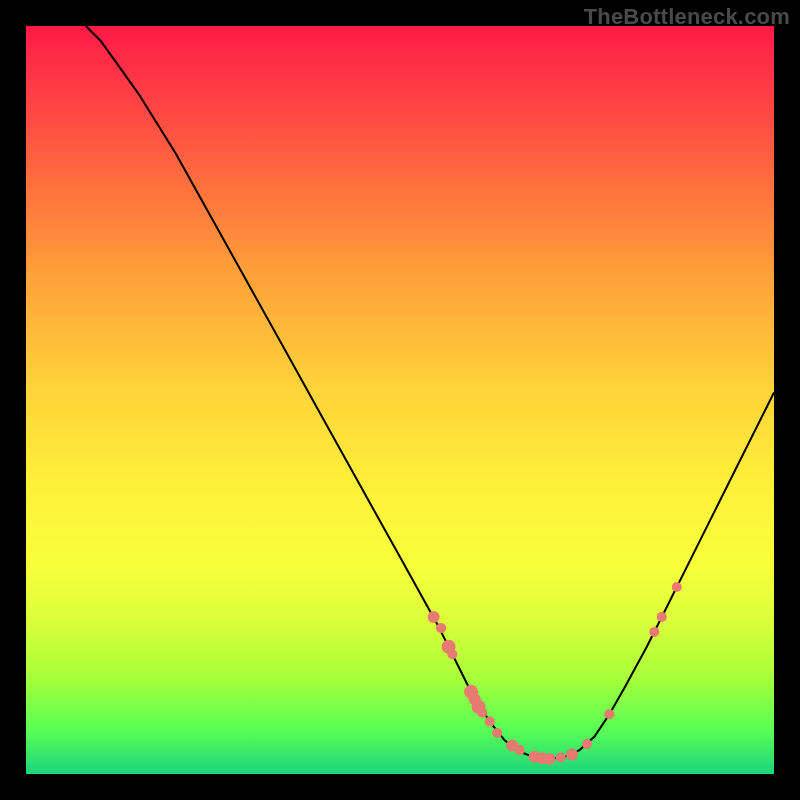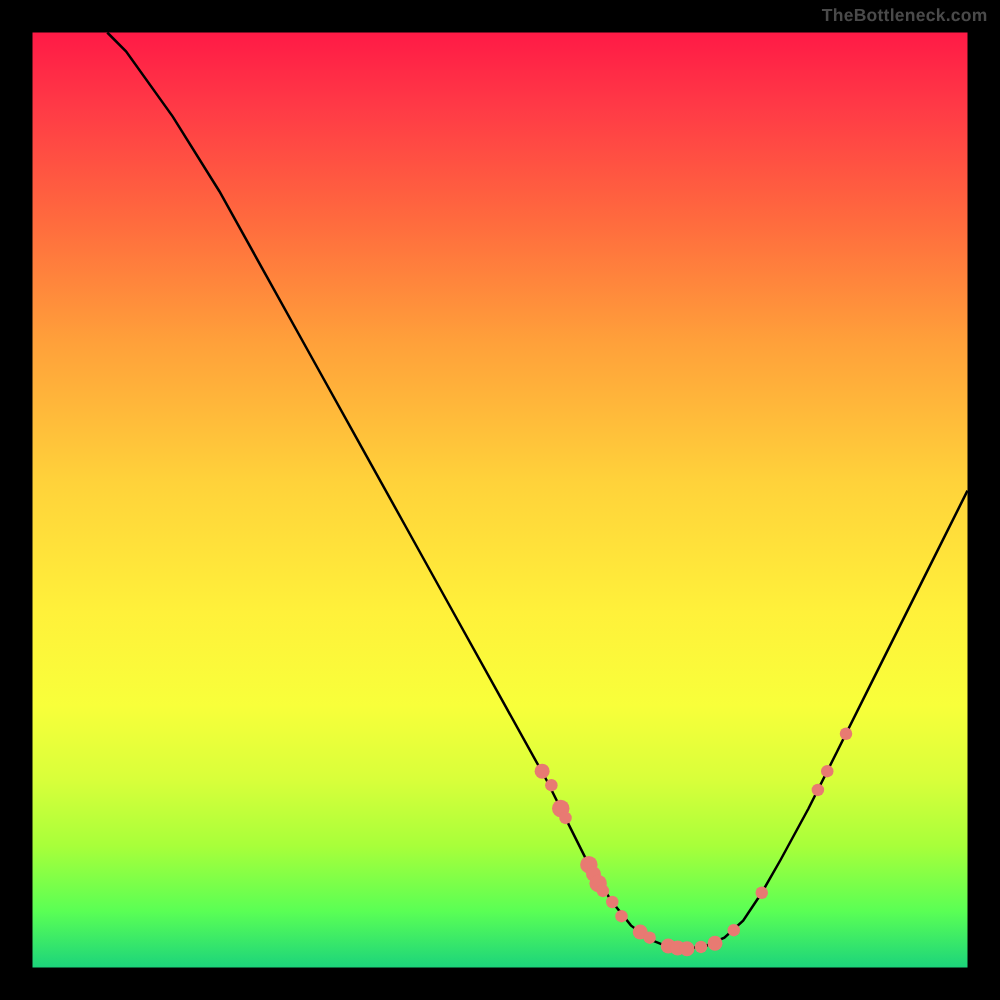--- a/index.html
+++ b/index.html
@@ -28,21 +28,21 @@
       #d8ff3a 80%,
       #a8ff3a 87%,
       #5aff55 94%,
       #1cd47b 100%);
   }
   .watermark {
     position: absolute;
     top: 4px;
     right: 10px;
     color: #4a4a4a;
-    font-size: 14px;
+    font-size: 22px;
     font-weight: 600;
     letter-spacing: 0.2px;
   }
   svg.plot {
     position: absolute;
     left: 26px;
     top: 26px;
     width: 748px;
     height: 748px;
     overflow: visible;

